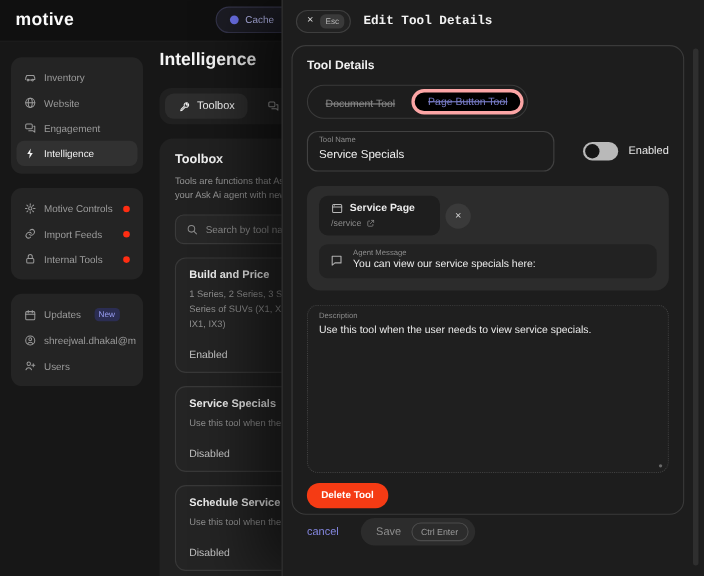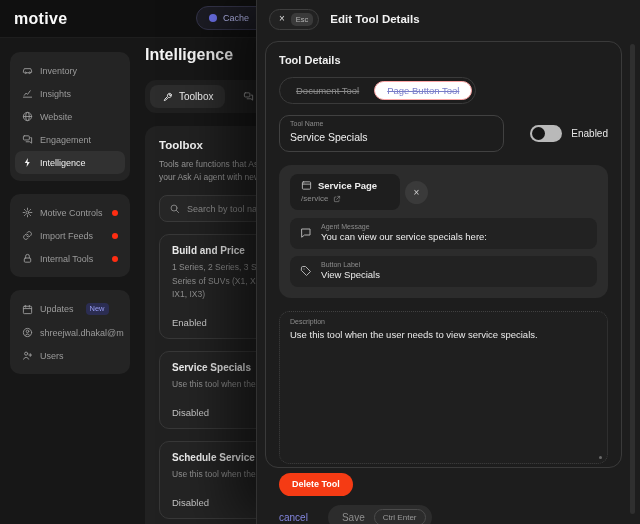--- a/index.html
+++ b/index.html
@@ -38,26 +38,26 @@
   .tool-title { color:#ececec; font-size:10px; font-weight:700; margin-bottom:5px; }
   .tool-desc { color:#8f8f8f; font-size:8.5px; line-height:1.55; white-space:pre-line; }
   .tool-status { color:#c4c4c4; font-size:9.5px; margin-top:16px; }
 
   
   .modal { position:absolute; left:256px; top:0; width:384px; height:524px; background:#1d1d1d; border-left:1px solid #323232; box-shadow:-26px 0 50px rgba(0,0,0,.55); z-index:10; }
   .modal-header { height:38px; display:flex; align-items:center; gap:11px; padding:0 12px; }
   .esc-pill { display:flex; align-items:center; gap:6px; border:1px solid #3e3e3e; border-radius:999px; padding:3px 5px 3px 9px; background:#222; cursor:pointer; }
   .esc-x { color:#d8d8d8; font-size:10px; line-height:1; }
   .esc-key { background:#3a3a3a; color:#b5b5b5; font-size:7.5px; border-radius:5px; padding:2px 5px; }
-  .modal-title { color:#f2f2f2; font-size:11.5px; font-weight:700; }
+  .modal-title { color:#f2f2f2; font-size:11.5px; font-weight:700;font-family:Liberation Mono, monospace; }
   .detail-card { margin:3px 18px 0 8px; height:427px; border:1px solid #3a3a3a; border-radius:13px; padding:11px 13px; position:relative; }
   .detail-card h3 { color:#efefef; font-size:11px; font-weight:700; margin:1px 0 11px; }
   .seg { display:inline-flex; align-items:flex-end; border:1px solid #3a3a3a; border-radius:999px; padding:3px; gap:2px; }
   .seg-item { font-size:9.5px; color:#8a8a8a; text-decoration:line-through; padding:4px 13px; border-radius:999px; cursor:pointer; white-space:nowrap; }
-  .seg-item.active { background:#ffffff; border:1px solid #fca5a5; color:#797dc9; padding:3px 12px; }
+  .seg-item.active { background:#000000; border:3px solid #fca5a5; color:#797dc9; padding:3px 12px; }
   .name-row { display:flex; align-items:center; margin-top:11px; }
   .field { border:1px solid #414141; border-radius:10px; padding:4px 10px 6px; width:240px; }
   .field-label { font-size:7px; color:#8c8c8c; }
   .field input { width:100%; background:none; border:0; outline:none; color:#f0f0f0; font-size:10.5px; padding-top:1px; }
   .toggle { width:32px; height:17px; border-radius:999px; background:#b9b9b9; position:relative; margin-left:26px; cursor:pointer; flex:0 0 auto; }
   .toggle .knob { position:absolute; left:2px; top:2px; width:13px; height:13px; border-radius:50%; background:#161616; }
   .toggle-label { color:#e8e8e8; font-size:10px; margin-left:9px; }
   .group-box { margin-top:13px; background:#2c2c2c; border-radius:12px; padding:9px 11px 11px; }
   .chip-row { display:flex; align-items:center; gap:5px; margin-bottom:8px; }
   .page-chip { background:#1e1e1e; border-radius:8px; padding:6px 11px 7px; min-width:110px; cursor:pointer; }
@@ -103,29 +103,20 @@
               <circle cx="7.5" cy="17" r="1.7"></circle>
               <circle cx="16.5" cy="17" r="1.7"></circle>
               <path d="M9.5 17h5"></path>
             </svg>
           </span>
           <span>Inventory</span>
         </div>
       <div class="side-item">
           <span class="ic">
             <svg width="11" height="11" viewBox="0 0 24 24" fill="none" stroke="currentColor" stroke-width="2" stroke-linecap="round" stroke-linejoin="round">
-              <path d="M3 20h18"></path>
-              <path d="M5 16l4-5 3 3 6-8"></path>
-            </svg>
-          </span>
-          <span>Insights</span>
-        </div>
-      <div class="side-item">
-          <span class="ic">
-            <svg width="11" height="11" viewBox="0 0 24 24" fill="none" stroke="currentColor" stroke-width="2" stroke-linecap="round" stroke-linejoin="round">
               <circle cx="12" cy="12" r="9"></circle>
               <ellipse cx="12" cy="12" rx="4" ry="9"></ellipse>
               <path d="M3 12h18"></path>
             </svg>
           </span>
           <span>Website</span>
         </div>
       <div class="side-item">
           <span class="ic">
             <svg width="11" height="11" viewBox="0 0 24 24" fill="none" stroke="currentColor" stroke-width="2" stroke-linecap="round" stroke-linejoin="round">
@@ -324,32 +315,20 @@
           <span class="ic">
               <svg width="12" height="12" viewBox="0 0 24 24" fill="none" stroke="currentColor" stroke-width="2" stroke-linecap="round" stroke-linejoin="round">
                 <path d="M4 4h16v12H9l-5 4z"></path>
               </svg>
             </span>
           <div>
             <div class="io-label">Agent Message</div>
             <div class="io-value">You can view our service specials here:</div>
           </div>
         </div>
-        <div class="io-row">
-          <span class="ic">
-              <svg width="12" height="12" viewBox="0 0 24 24" fill="none" stroke="currentColor" stroke-width="2" stroke-linecap="round" stroke-linejoin="round">
-                <path d="M3 5a2 2 0 0 1 2-2h6l10 10-8 8L3 11z"></path>
-                <circle cx="8" cy="8" r="1.1" fill="currentColor" stroke="none"></circle>
-              </svg>
-            </span>
-          <div>
-            <div class="io-label">Button Label</div>
-            <div class="io-value">View Specials</div>
-          </div>
-        </div>
       </div>
 
       <div class="desc-box">
         <div class="desc-label">Description</div>
         <textarea style="">Use this tool when the user needs to view service specials.</textarea>
         <span class="resize-dot"></span>
       </div>
 
       <button class="delete-btn">Delete Tool</button>
 

